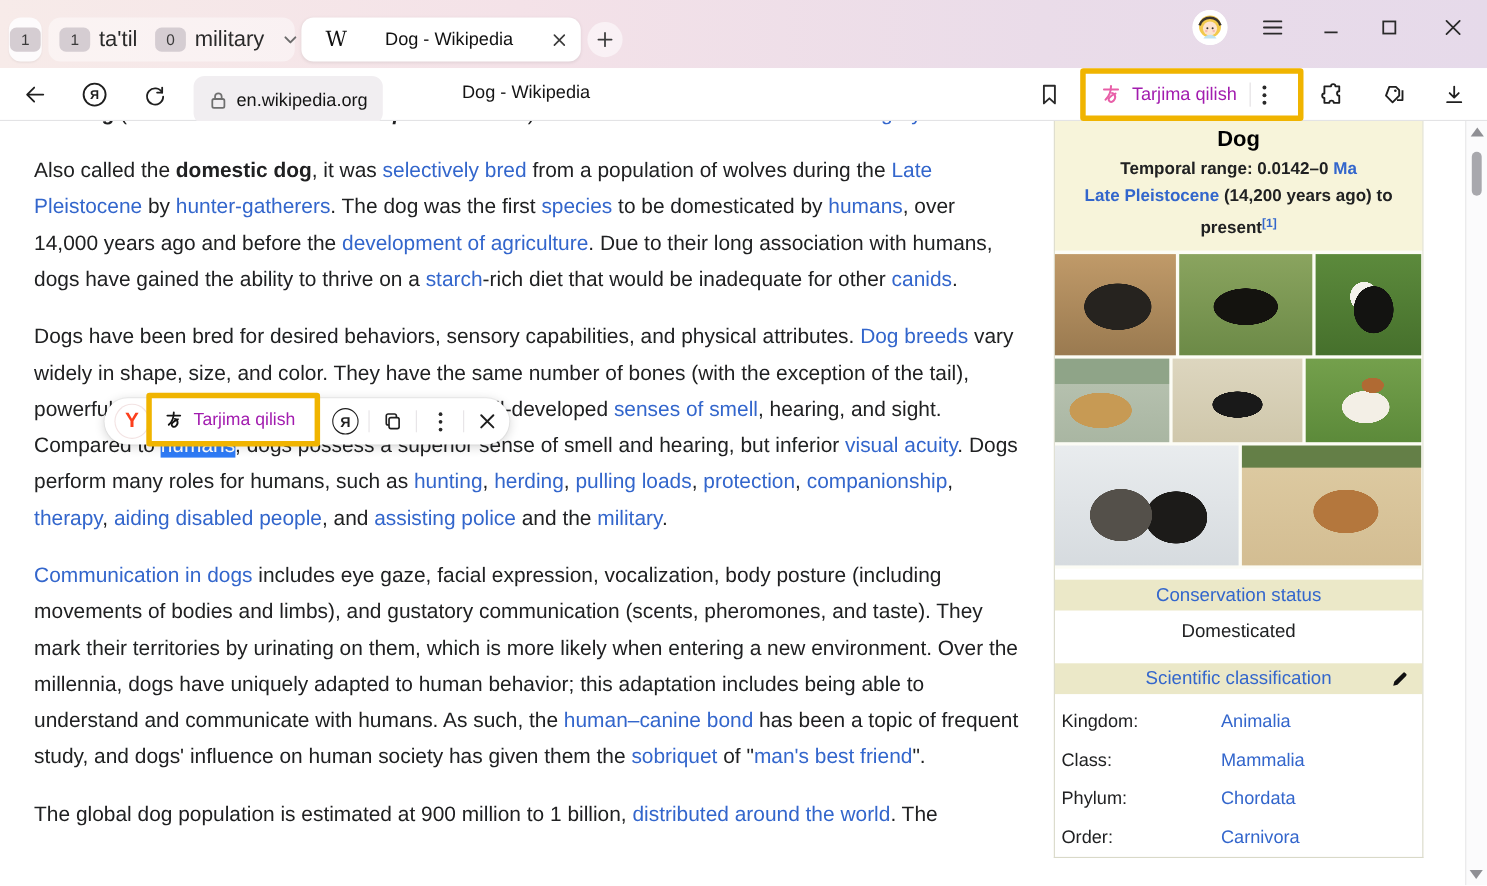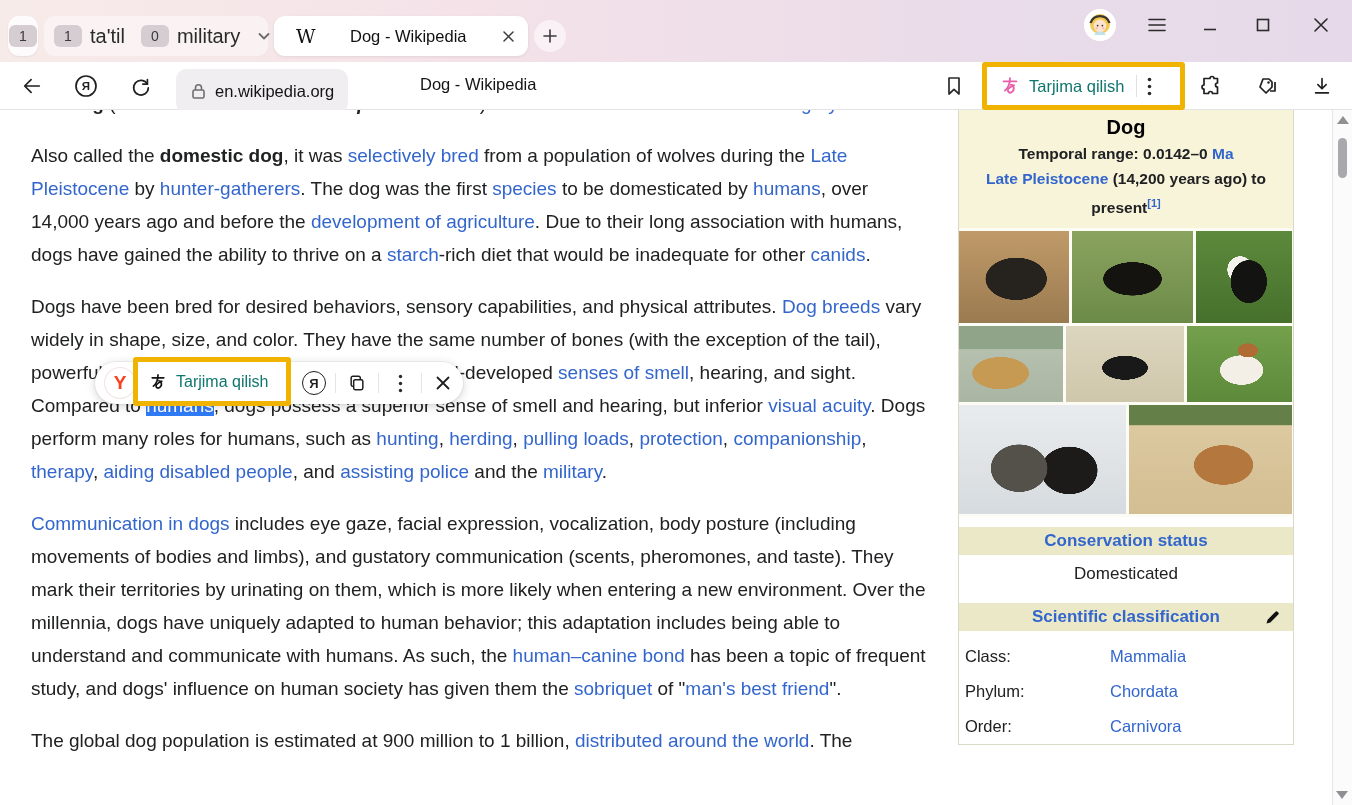--- a/index.html
+++ b/index.html
@@ -28,21 +28,21 @@
   
   .toolbar{position:absolute;top:62px;left:0;width:1352px;height:48px;background:#fff;
     border-bottom:1px solid #e3e3e5;box-sizing:border-box}
   .tbtn{position:absolute;top:10px;width:28px;height:28px;display:flex;align-items:center;justify-content:center}
   .urlpill{position:absolute;left:176px;top:7px;height:34px;border-radius:10px;background:#f1eef1;
     display:flex;align-items:center;gap:8px;padding:5px 14px}
   .domain{font-size:16.5px;color:#141414}
   .pagetitle{position:absolute;left:420px;top:13px;font-size:16.5px;color:#141414;white-space:nowrap}
   .hlbox{position:absolute;border:5px solid #f0b400;background:#fff;box-sizing:border-box}
   .hl-toolbar{left:982px;top:0;width:203px;height:48px;border-radius:3px;display:flex;align-items:center;padding:0 10px 0 12px}
-  .tr-label{font-size:16.5px;color:#0f766e;margin-left:8px;white-space:nowrap}
+  .tr-label{font-size:16.5px;color:#a21caf;margin-left:8px;white-space:nowrap}
   .tr-sep{width:1px;height:22px;background:#e2dfe2;margin:0 10px 0 12px}
 
   
   .content{position:absolute;top:110px;left:0;width:1352px;height:695px;background:#fff;overflow:hidden}
   .article{position:absolute;left:31px;top:-23px;width:900px;font-size:19px;line-height:33px;color:#202122}
   .article p{margin:0 0 19px 0}
   .article p.clip{white-space:nowrap;overflow:hidden}
   .sg-t{}
   .sg-b{font-weight:bold}
   .sg-i{font-weight:bold;font-style:italic}
@@ -69,21 +69,21 @@
   .ib-temporal{font-size:15.5px;font-weight:bold}
   .ib-temporal .sg-l{font-weight:bold}
   .timeline{display:flex;height:26px;margin:10px 12px 6px 14px;border:1px solid #9a9a8a;position:relative;background:#fff}
   .tl-seg{display:flex;align-items:center;justify-content:center;font-size:13.5px;font-weight:bold;color:#3366cc;overflow:visible;white-space:nowrap}
   .tl-mark{position:absolute;right:-1px;top:-4px;width:2px;height:6px;background:#333}
   .ib-range{font-size:15.5px;font-weight:bold;line-height:24px;margin-top:4px}
   sup{font-size:11px;color:#3366cc}
   .ib-grid{background:#fcfcf5;padding:3px 0}
   .grid-row{display:flex;gap:3px;margin-bottom:3px}
   .gimg{cursor:pointer}
-  .ib-header{background:#ebe8c8;text-align:center;font-weight:bold;color:#3366cc;font-size:17px;
+  .ib-header{background:#ebe8c8;text-align:center;font-weight:normal;color:#3366cc;font-size:17px;
     padding:4px 0;position:relative;margin-top:10px}
   .ib-row-center{text-align:center;padding:9px 0;font-size:17px;color:#202122}
   .pencil{position:absolute;right:12px;top:6px}
   .taxo{padding:8px 2px 0 2px}
   .taxo-row{display:flex;height:35px;align-items:center}
   .taxo-rank{width:145px;padding-left:4px}
   .taxo-val{color:#3366cc;cursor:pointer}
 
   
   .scrollbar{position:absolute;right:0;top:0;width:20px;height:695px;background:#fbfbfc;border-left:1px solid #e6e6e8;box-sizing:border-box}
@@ -338,20 +338,24 @@
       <span>Scientific classification</span>
       <span class="pencil">
         <svg width="17" height="17" viewBox="0 0 20 20">
             <path d="M3 17l1.2-4.5L13.5 3.2a1.6 1.6 0 0 1 2.3 0l1 1a1.6 1.6 0 0 1 0 2.3L7.5 15.8 3 17z" fill="#111"></path>
           </svg>
       </span>
     </div>
 
     <div class="taxo">
       <div class="taxo-row">
+        <span class="taxo-rank">Kingdom:</span>
+        <a class="taxo-val">Animalia</a>
+      </div>
+      <div class="taxo-row">
         <span class="taxo-rank">Class:</span>
         <a class="taxo-val">Mammalia</a>
       </div>
       <div class="taxo-row">
         <span class="taxo-rank">Phylum:</span>
         <a class="taxo-val">Chordata</a>
       </div>
       <div class="taxo-row">
         <span class="taxo-rank">Order:</span>
         <a class="taxo-val">Carnivora</a>

